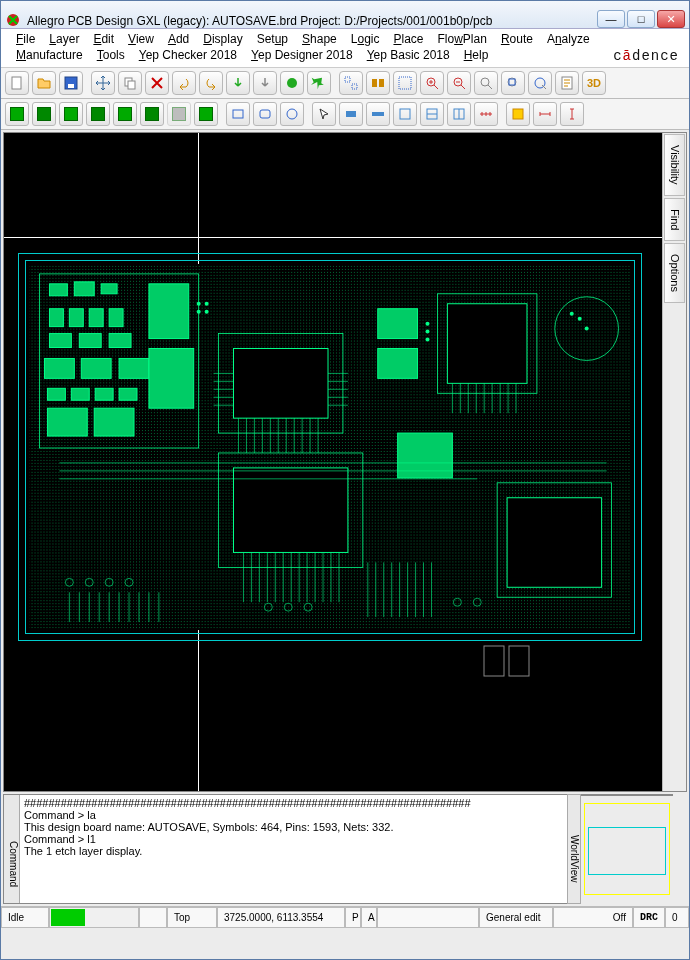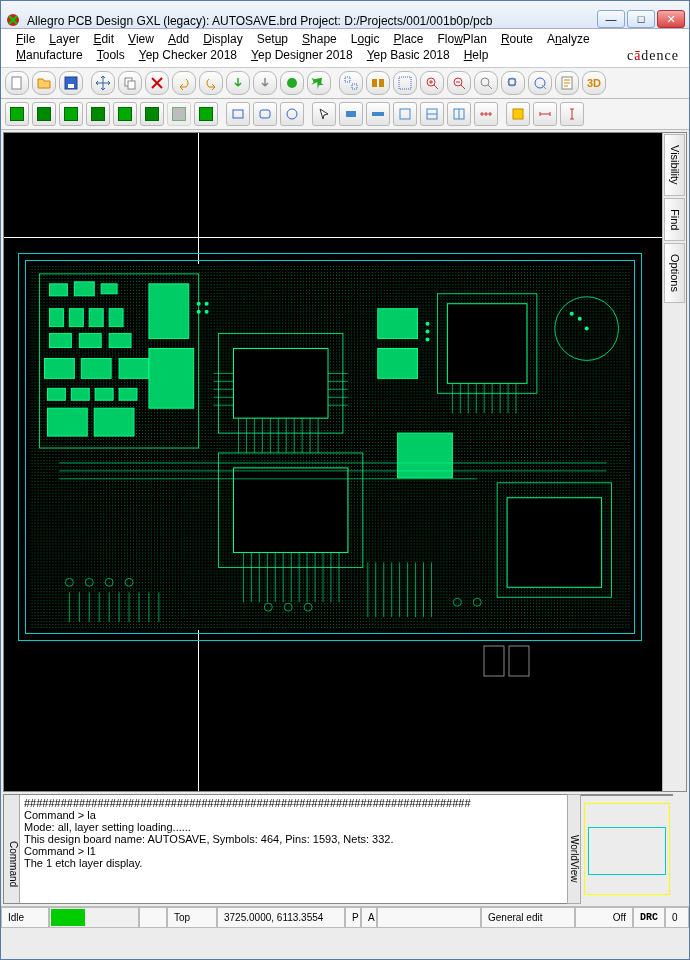--- a/index.html
+++ b/index.html
@@ -6,24 +6,24 @@
 body { font-family: "Segoe UI", Tahoma, sans-serif; font-size: 11px; background: #ececec; width: 690px; height: 960px; overflow: hidden; border: 1px solid #5a7aa6; }
 .titlebar { height: 28px; background: linear-gradient(#f3f7fc, #dde8f5); display: flex; align-items: flex-end; padding: 0 4px; border-bottom: 1px solid #aac; }
 .titlebar .app-icon { width: 16px; height: 16px; margin-right: 6px; }
 .titlebar .title { flex: 1; font-size: 12px; color: #000; }
 .titlebar .winbtns { display: flex; gap: 2px; }
 .winbtn { width: 28px; height: 18px; background: linear-gradient(#f8fbff,#d4e4f7); border: 1px solid #8aa8cc; border-radius: 3px; display: flex; align-items: center; justify-content: center; font-size: 11px; cursor: pointer; }
 .winbtn.close { background: linear-gradient(#f7a7a7,#d94545); color:#fff; border-color:#a33; }
 .menubar { background:#fff; padding: 2px 8px 4px 8px; display:flex; flex-wrap:wrap; gap:0; border-bottom:1px solid #ccc; position:relative; }
 .menubar .menuitem { padding: 1px 7px; cursor:pointer; font-size:12px; }
 .menubar .menuitem .ul { text-decoration: underline; }
-.brand { position:absolute; right:10px; bottom:3px; font-size:14px; letter-spacing:1px; font-family: Liberation Serif, serif; color:#111;margin-left:32px; }
+.brand { position:absolute; right:10px; bottom:3px; font-size:14px; letter-spacing:1px; font-family: Liberation Mono, monospace; color:#111;margin-left:32px; }
 .brand .a { color:#b00; }
 .toolbar { background:#f4f4f4; padding:3px 4px; display:flex; flex-wrap:wrap; gap:3px; border-bottom:1px solid #bbb; }
-.tbtn { width:24px; height:24px; background:linear-gradient(#fefefe,#e4e4e4); border:1px solid #b8b8b8; border-radius:9px; display:flex; align-items:center; justify-content:center; cursor:pointer; font-size:12px; }
+.tbtn { width:24px; height:24px; background:linear-gradient(#fefefe,#e4e4e4); border:1px solid #b8b8b8; border-radius:4px; display:flex; align-items:center; justify-content:center; cursor:pointer; font-size:12px; }
 .tbtn.sep { width:2px; background:transparent; border:none; }
 .tbtn svg { width:16px; height:16px; }
 .toolbar2 { background:#f4f4f4; padding:3px 4px; display:flex; gap:3px; border-bottom:1px solid #bbb; }
 .tbtn2 { width:24px; height:24px; background:linear-gradient(#fefefe,#e4e4e4); border:1px solid #b8b8b8; border-radius:3px; display:flex; align-items:center; justify-content:center; cursor:pointer; }
 .gbox { width:14px; height:14px; background:#0a0; border:1px solid #060; }
 .workarea { display:flex; height:660px; background:#000; position:relative; border:1px solid #888; margin:2px; }
 .canvas { flex:1; background:#000; position:relative; overflow:hidden; }
 .sidebar { width:24px; background:#ececec; border-left:1px solid #bbb; display:flex; flex-direction:column; }
 .sidetab { flex:0 0 auto; writing-mode:vertical-rl; padding:10px 3px; background:linear-gradient(90deg,#fefefe,#e4e4e4); border:1px solid #bbb; margin:1px; font-size:11px; cursor:pointer; }
 .bottom { display:flex; height:110px; margin:2px; gap:2px; }
@@ -396,21 +396,20 @@
     <div class="sidetab">Find</div>
     <div class="sidetab">Options</div>
   </div>
 </div>
 
 <div class="bottom">
   <div class="console">
     <div class="console-tab">Command</div>
     <div class="line">#########################################################################</div>
     <div class="line">Command &gt; la</div>
-    <div class="line">Mode: all, layer setting loading......</div>
     <div class="line">This design board name: AUTOSAVE, Symbols: 464, Pins: 1593, Nets: 332.</div>
     <div class="line">Command &gt; l1</div>
     <div class="line">The 1 etch layer display.</div>
   </div>
   <div style="position:relative;width:106px">
     <div class="worldview-tab">WorldView</div>
     <div class="worldview" style="margin-left:0">
       <div class="wv-rect" style="left:6px;top:32px;width:78px;height:48px;border-color:#0cc"></div>
       <div class="wv-rect" style="left:2px;top:8px;width:86px;height:92px;border-color:#ff0"></div>
     </div>
@@ -421,17 +420,17 @@
   <div class="cell" style="width:48px">Idle</div>
   <div class="cell prog">
       <div class="fill"></div>
     </div>
   <div class="cell" style="width:28px"></div>
   <div class="cell" style="width:50px">Top</div>
   <div class="cell" style="width:128px">3725.0000, 6113.3554</div>
   <div class="cell" style="width:16px">P</div>
   <div class="cell" style="width:16px">A</div>
   <div class="cell" style="flex:1"></div>
-  <div class="cell" style="width:94px">General edit</div>
-  <div class="cell" style="width:58px;justify-content:flex-end">Off</div>
+  <div class="cell" style="width:74px">General edit</div>
+  <div class="cell" style="width:80px;justify-content:flex-end">Off</div>
   <div class="cell drc">DRC</div>
   <div class="cell" style="width:24px">0</div>
 </div>
 
 </body></html>

